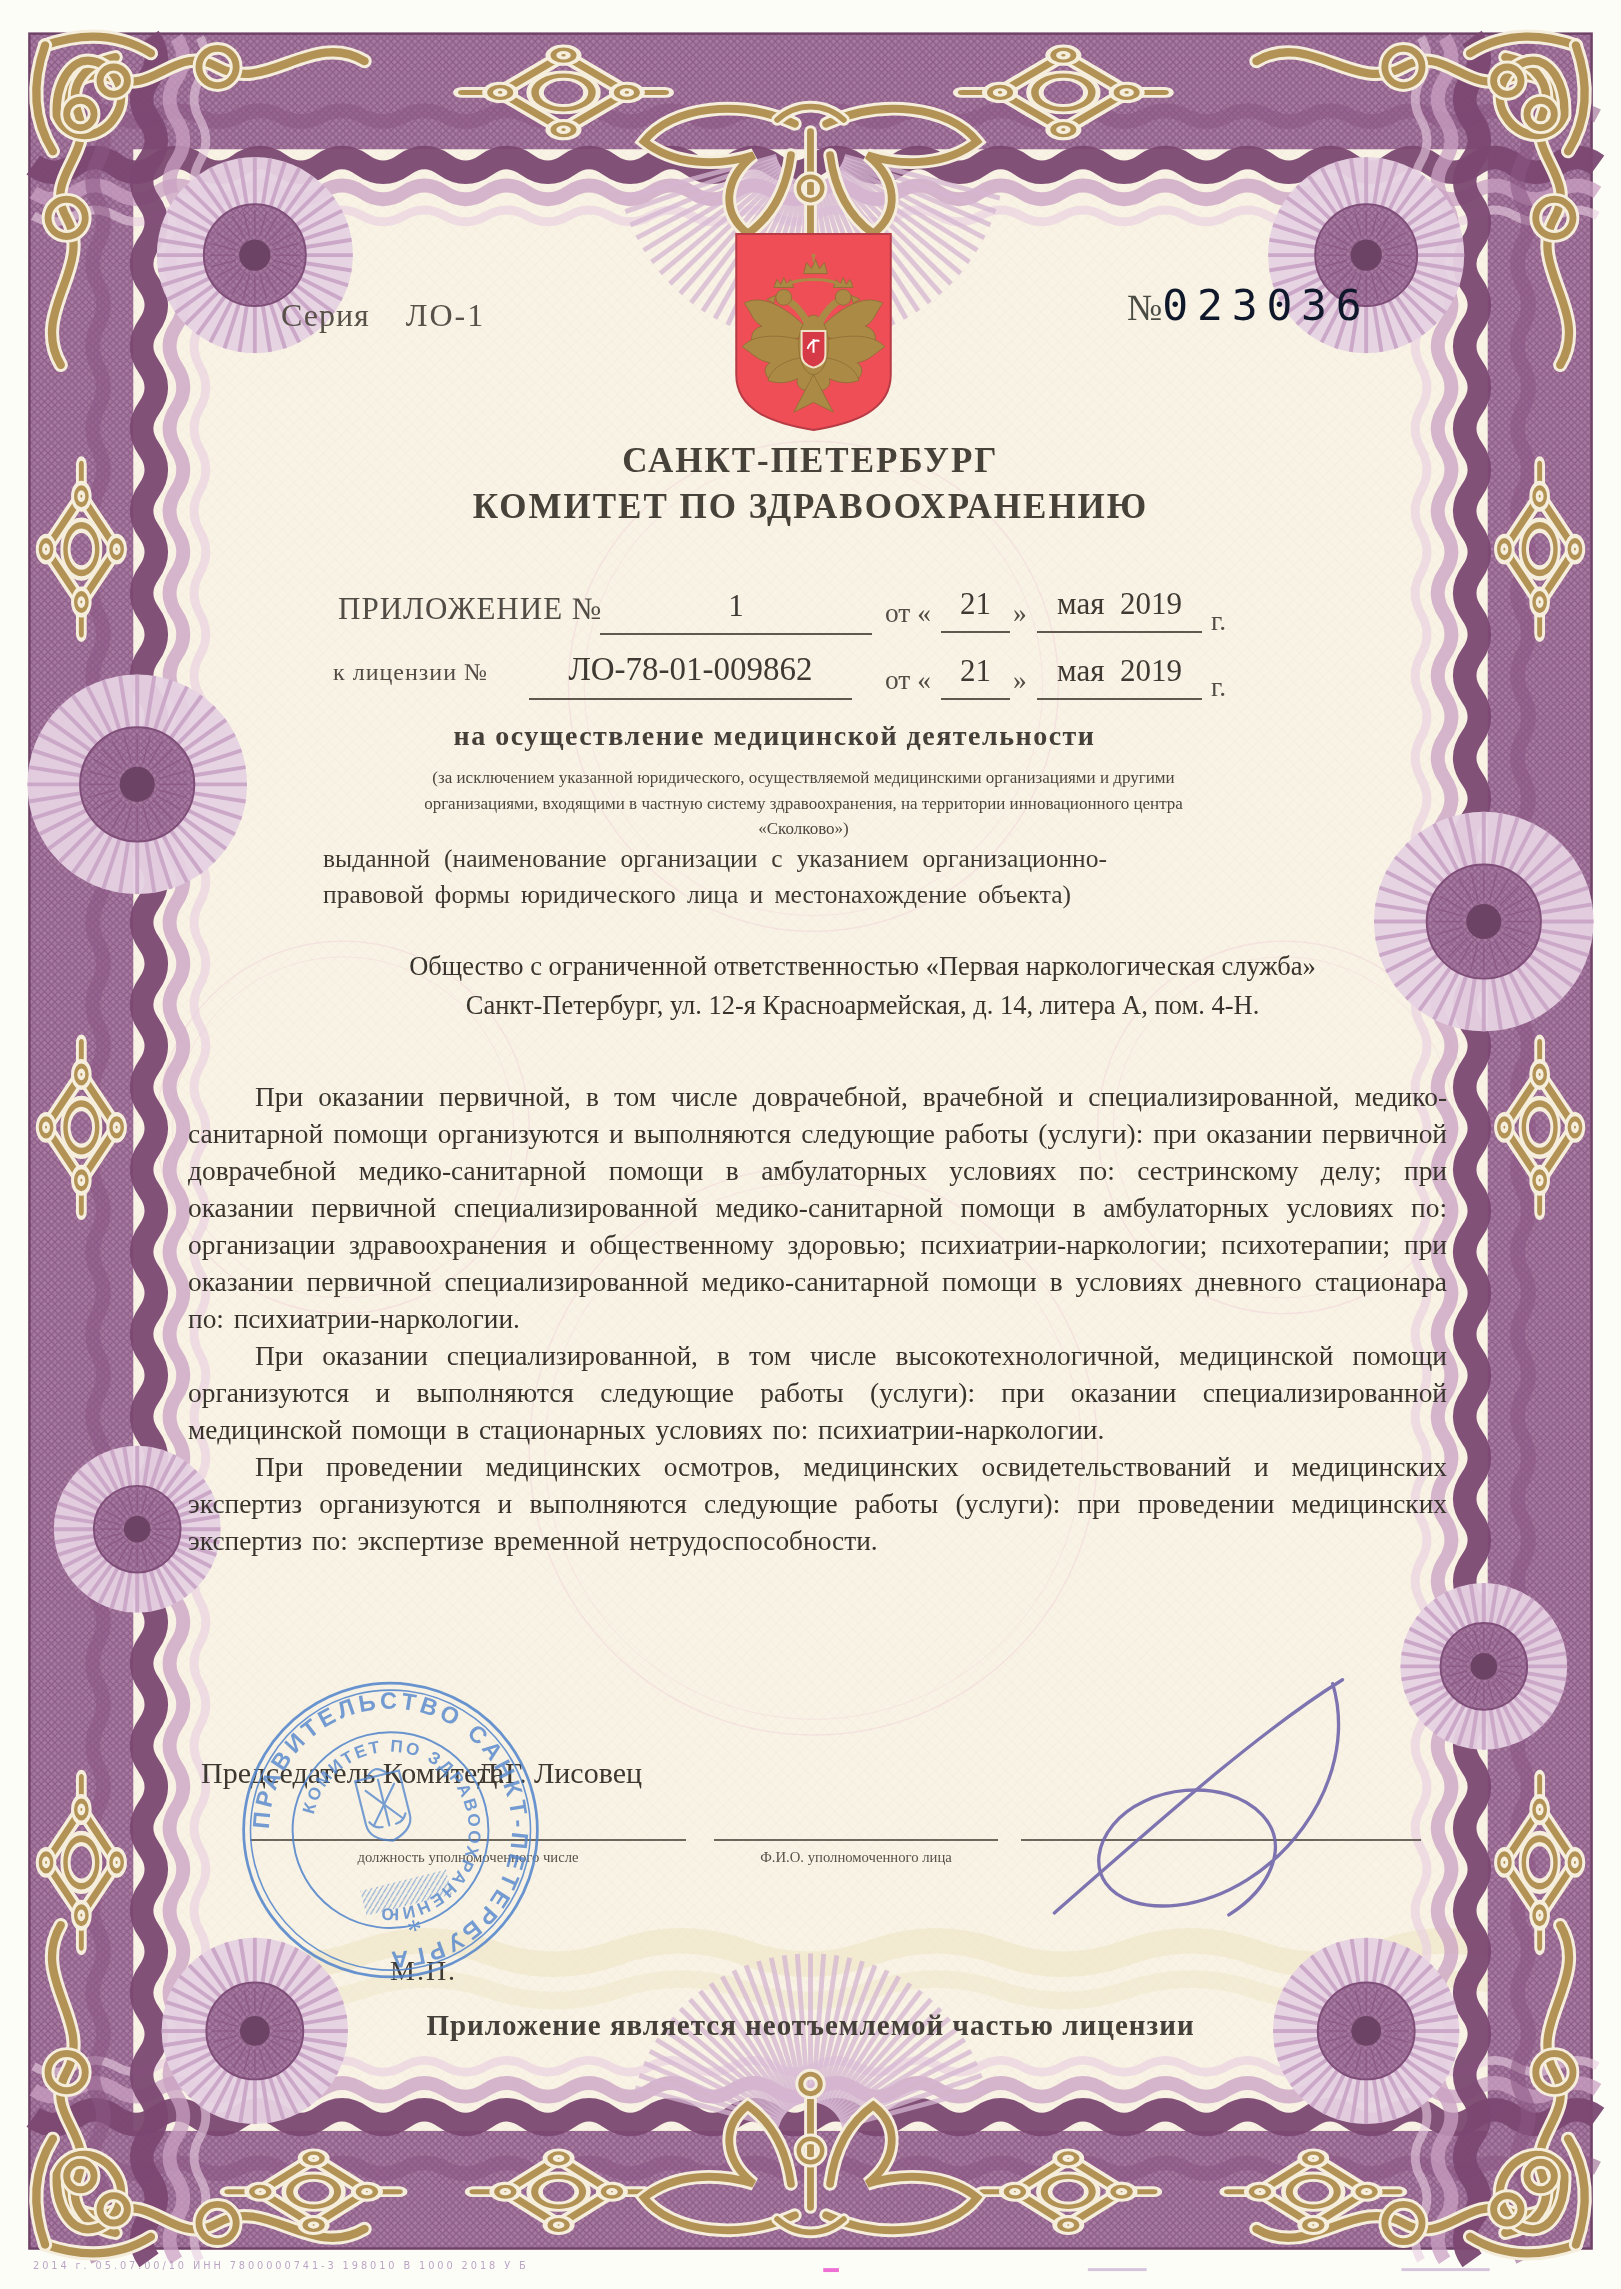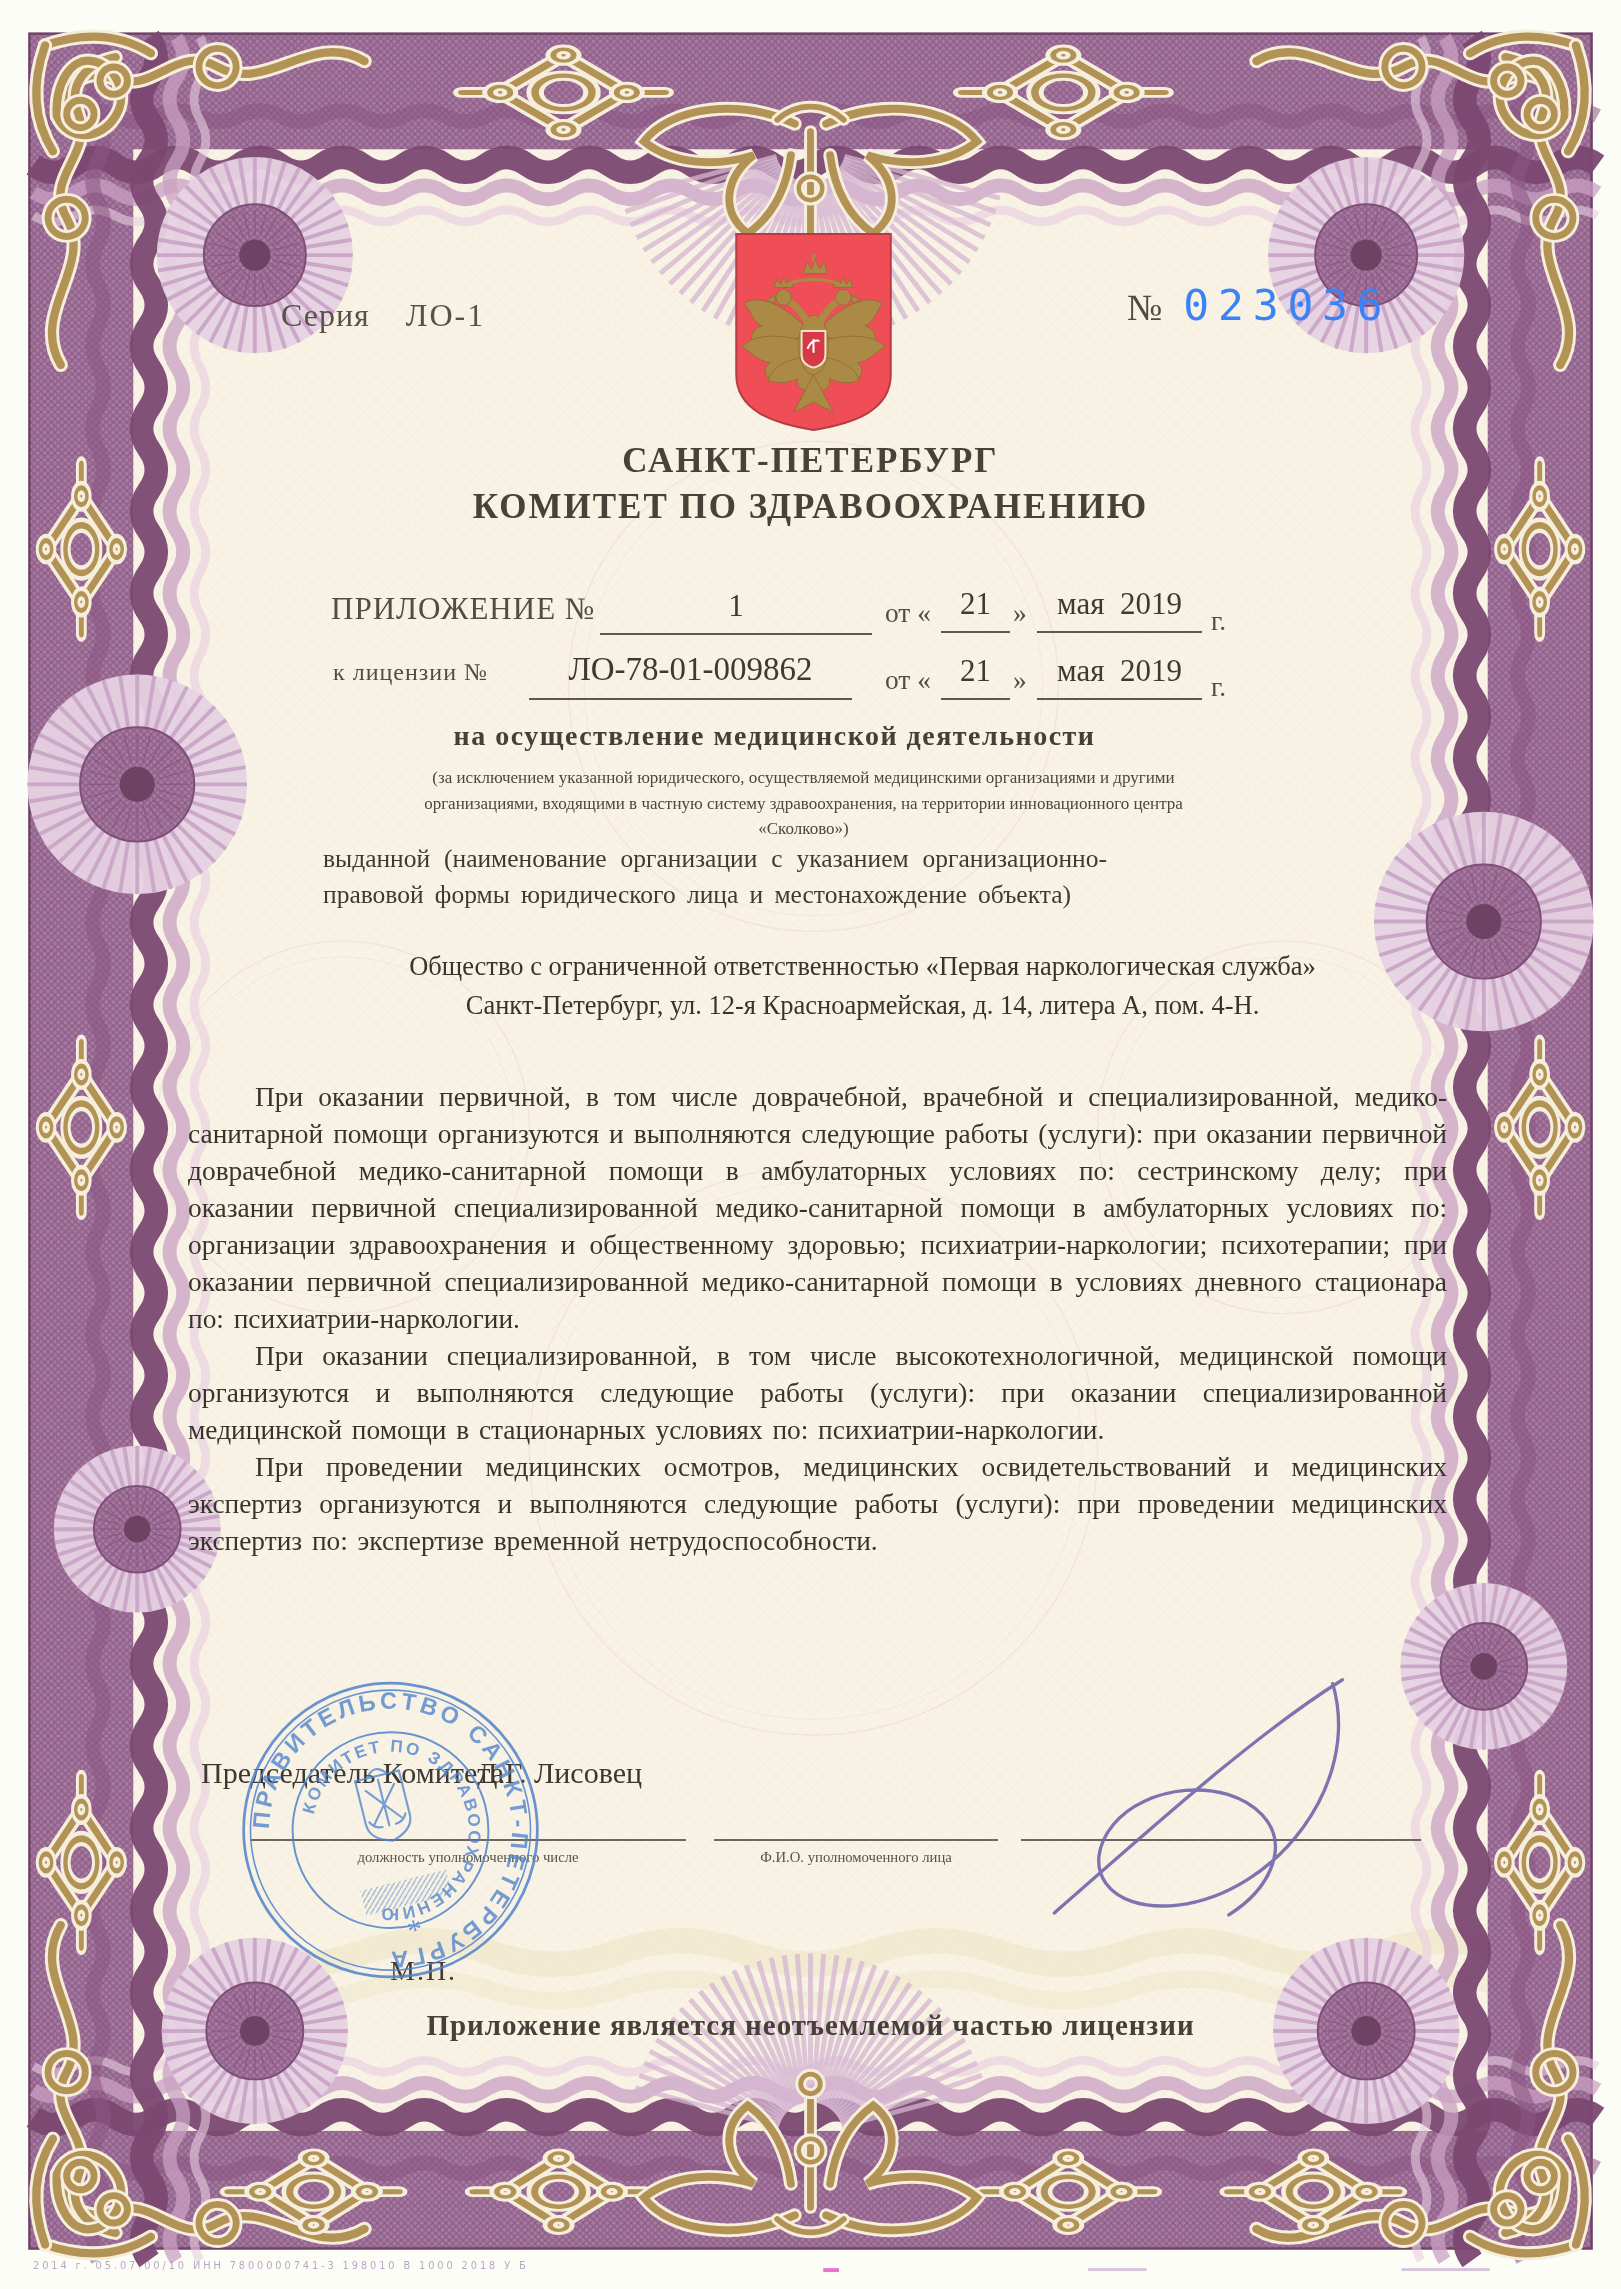--- a/index.html
+++ b/index.html
@@ -4,21 +4,21 @@
 <style>
   html,body{margin:0;padding:0;background:#ffffff;}
   .page{position:relative;width:1621px;height:2290px;background:#fdfdf8;overflow:hidden;
         font-family:"Liberation Serif", serif;color:#3a362f;}
   #deco{position:absolute;left:0;top:0;}
   .abs{position:absolute;}
   .series{left:281px;top:297px;font-size:32px;color:#57514a;letter-spacing:1px;}
   .series .val{margin-left:36px;letter-spacing:2px;}
   .docnum{left:1127px;top:280px;color:#4b4d45;}
   .docnum .sign{font-size:37px;font-family:"Liberation Serif",serif;}
-  .docnum .digits{font-family:"DejaVu Sans Mono",monospace;font-size:43px;letter-spacing:8.8px;margin-left:21px;color:#3b82f6;}
+  .docnum .digits{font-family:"DejaVu Sans Mono",monospace;font-size:43px;letter-spacing:8.8px;margin-left:0;color:#0f172a;}
   .emblem{left:728px;top:228px;}
   .h1{left:0;top:441px;width:1621px;text-align:center;font-size:35px;font-weight:bold;color:#474239;letter-spacing:2px;}
   .h2{left:0;top:487px;width:1621px;text-align:center;font-size:35px;font-weight:bold;color:#474239;letter-spacing:2px;}
   .flabel{font-size:31px;color:#514c45;letter-spacing:1px;}
   .blank{position:absolute;border-bottom:2px solid #5f584e;text-align:center;font-size:31px;color:#3e3a33;padding-bottom:2px;}
   .sm{font-size:27.4px;color:#514c45;}
   .exc{left:245px;top:765px;width:1117px;text-align:center;font-size:17px;line-height:25.5px;color:#4b463e;}
   .activity{left:0;top:720px;width:1549px;text-align:center;font-weight:bold;font-size:28px;letter-spacing:1.5px;color:#443f38;}
   .issued{left:323px;top:841px;width:784px;font-size:25.5px;line-height:36px;text-align:justify;color:#3e3a33;word-spacing:4.9px;}
   .org{left:245px;top:947px;width:1235px;text-align:center;font-size:26.5px;line-height:39px;color:#38342d;}
@@ -1063,21 +1063,21 @@
     <path d="M80,122 q4,-10 12,-8 m-6,-2 v14" fill="none" stroke="#ffffff" stroke-width="2"></path>
   </svg>
 
   <div class="abs docnum">
     <span class="sign">№</span><span class="digits">023036</span>
   </div>
 
   <div class="abs h1">САНКТ-ПЕТЕРБУРГ</div>
   <div class="abs h2">КОМИТЕТ ПО ЗДРАВООХРАНЕНИЮ</div>
 
-  <span class="abs flabel" style="left:331px;top:591px;">ПРИЛОЖЕНИЕ №</span>
+  <span class="abs flabel" style="left:338px;top:591px;">ПРИЛОЖЕНИЕ №</span>
   <span class="blank" style="left:600px;top:588px;width:272px;height:43px;">1</span>
   <span class="abs sm" style="left:885px;top:598px;">от «</span>
   <span class="blank" style="left:941px;top:586px;width:69px;height:43px;">21</span>
   <span class="abs sm" style="left:1013px;top:598px;">»</span>
   <span class="blank" style="left:1037px;top:586px;width:165px;height:43px;"><span>мая</span>&nbsp;&nbsp;<span>2019</span></span>
   <span class="abs sm" style="left:1211px;top:606px;">г.</span>
 
   <span class="abs flabel" style="left:333px;top:659px;font-size:24px;">к лицензии №</span>
   <span class="blank" style="left:529px;top:651px;width:323px;height:45px;font-size:33px;">ЛО-78-01-009862</span>
   <span class="abs sm" style="left:885px;top:665px;">от «</span>

